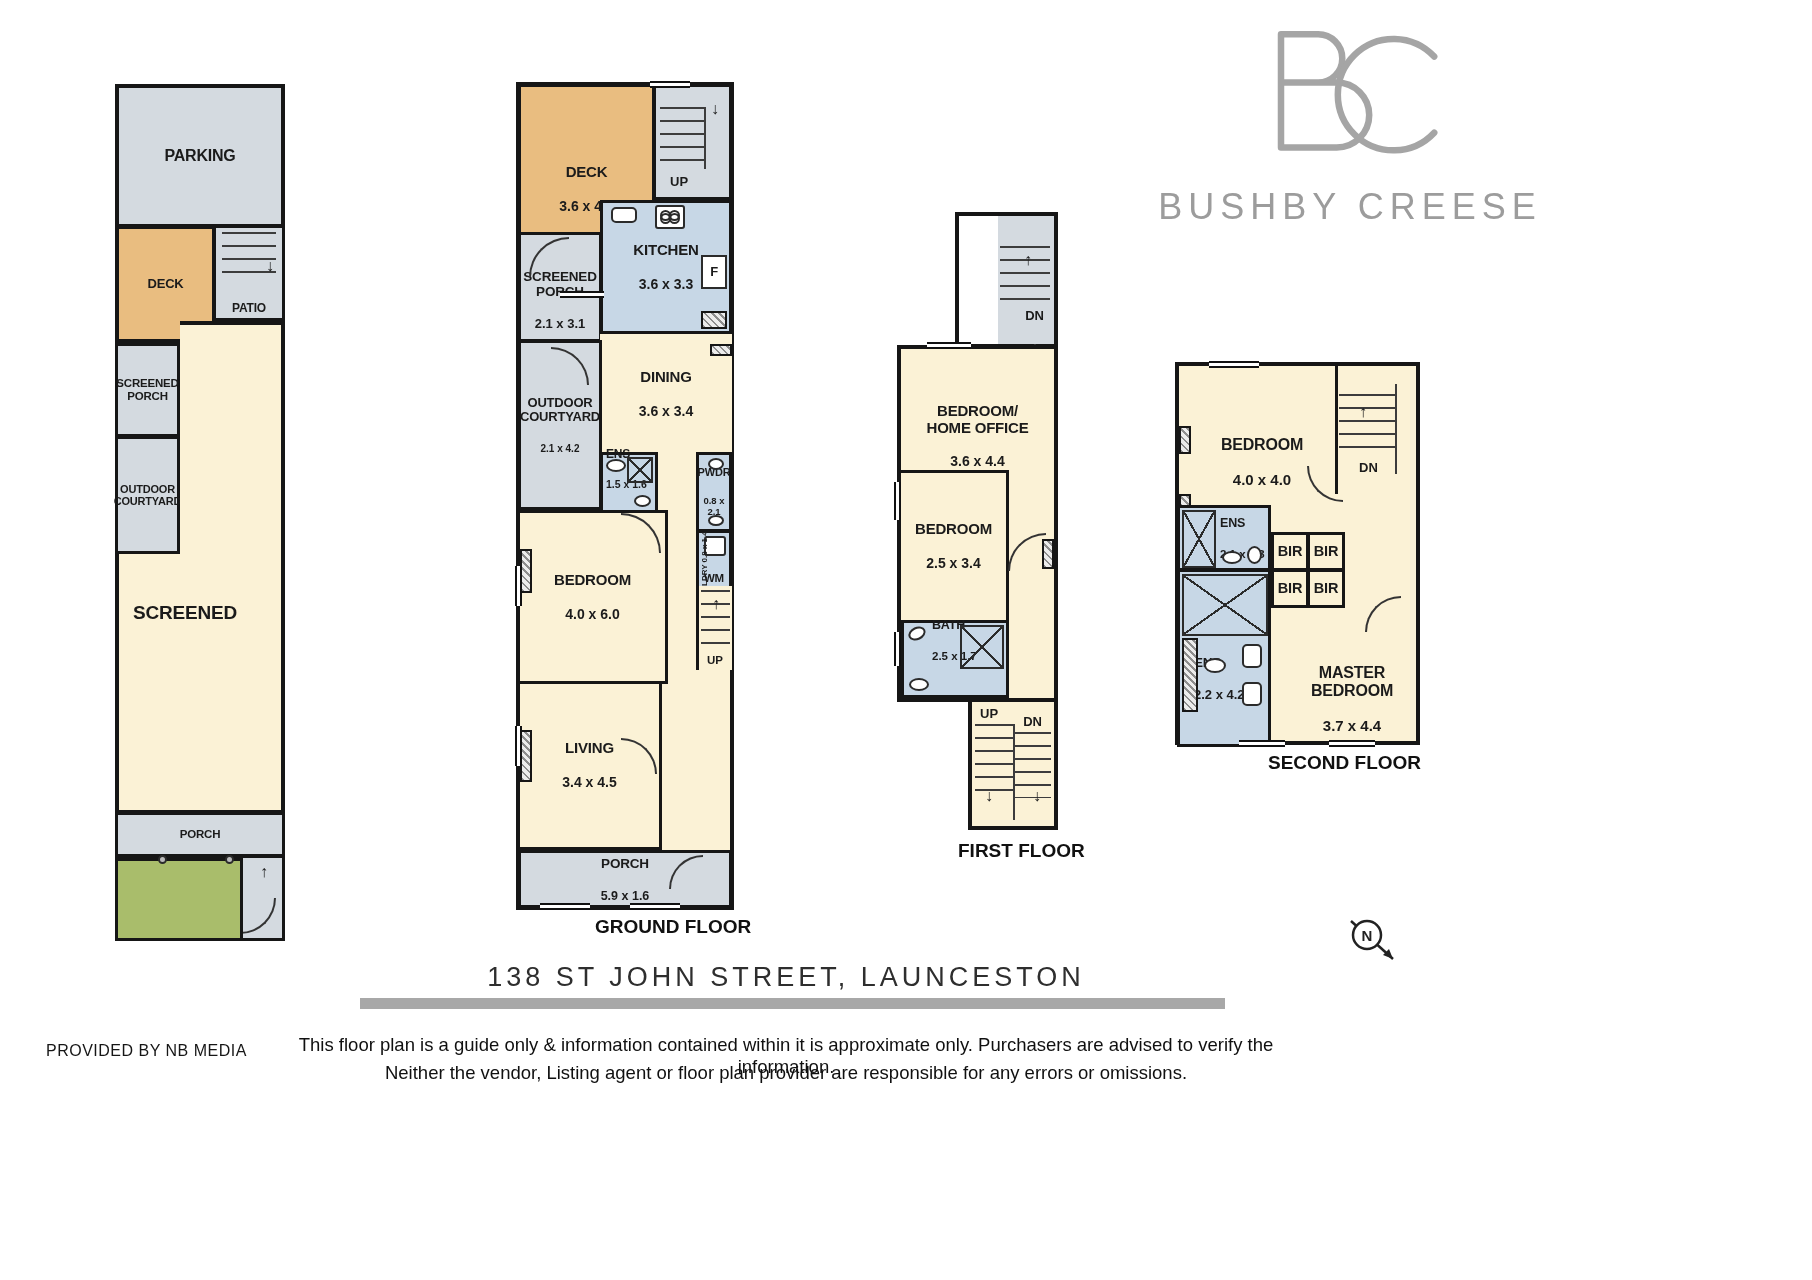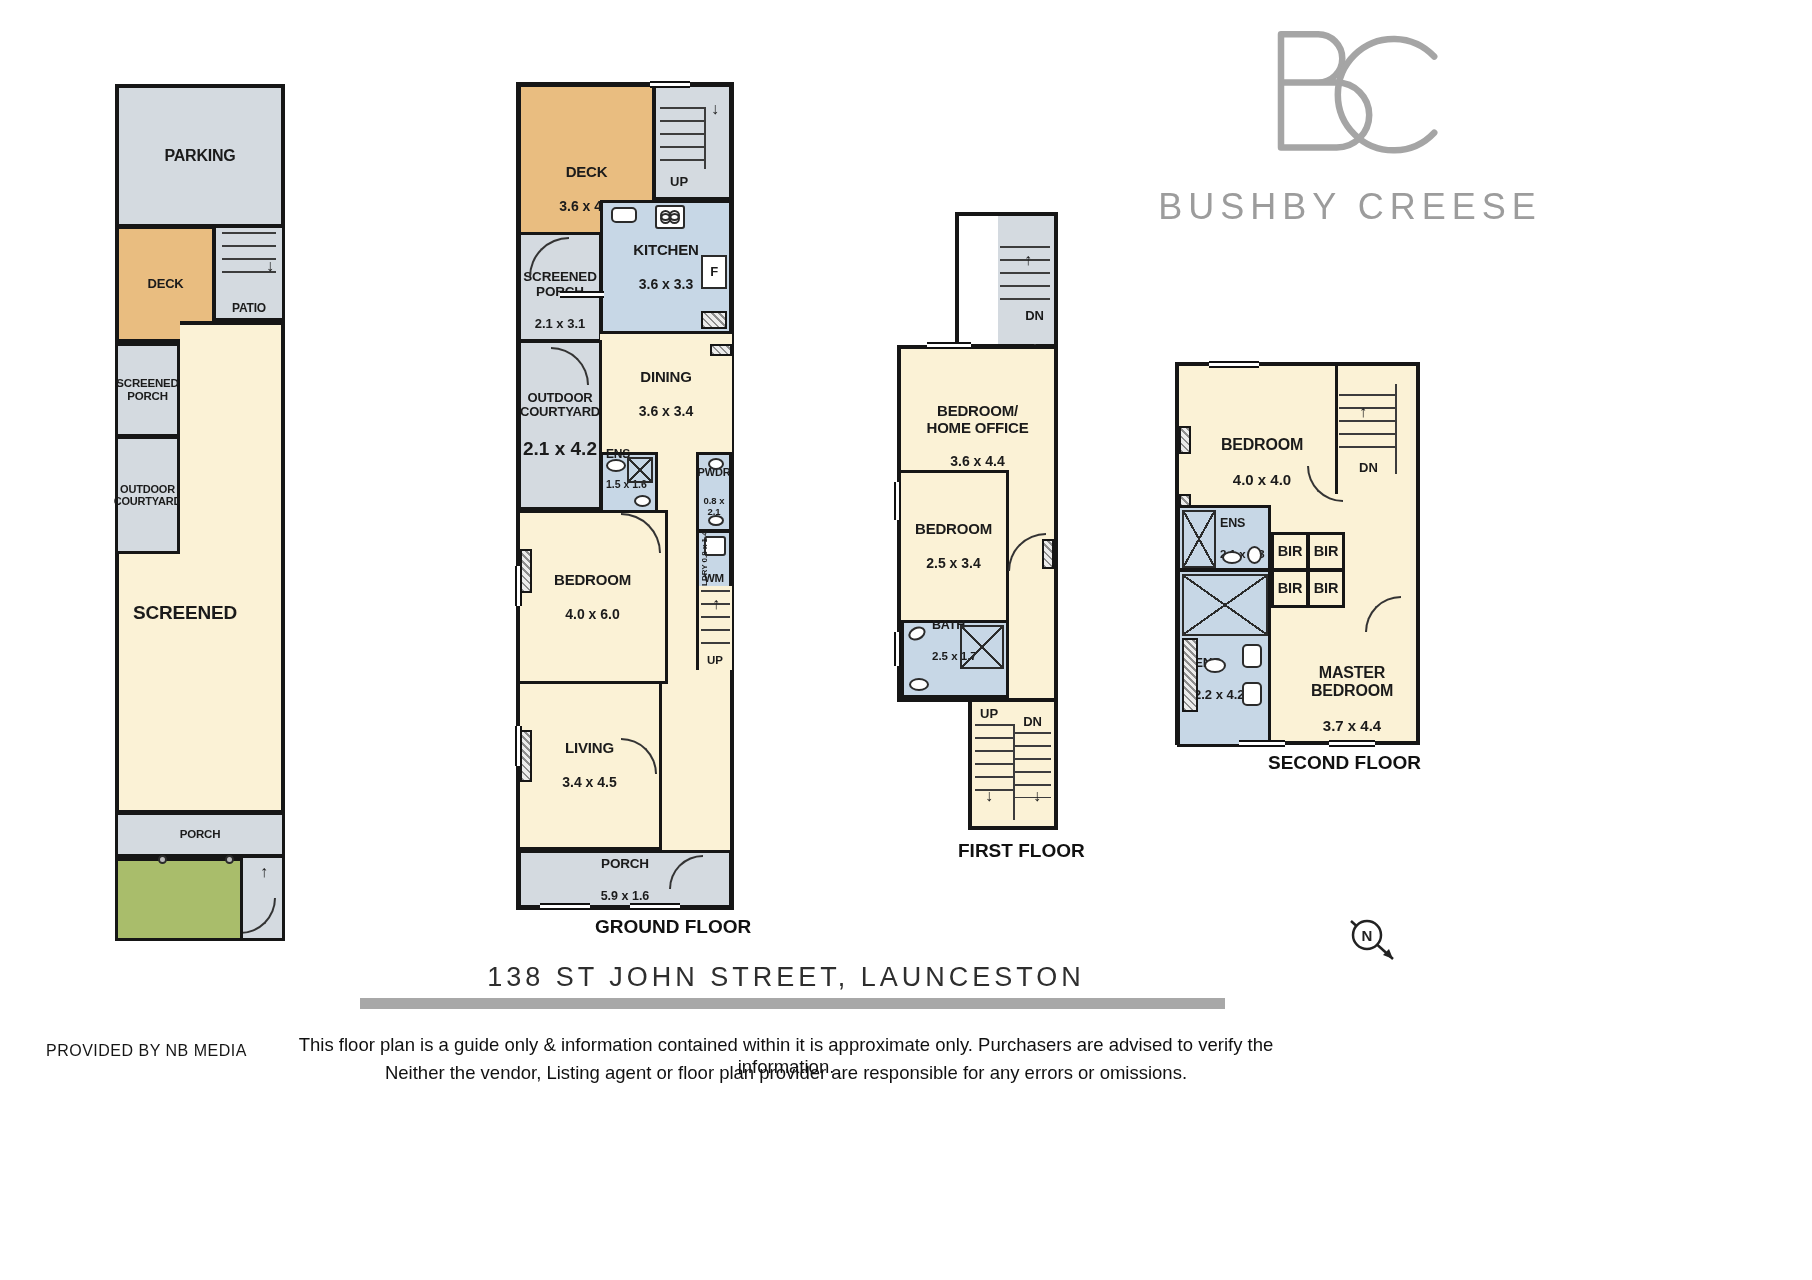--- a/index.html
+++ b/index.html
@@ -133,21 +133,21 @@
         <span class="dims">3.6 x 3.4</span>
       </span>
       <div class="hatch" style="right:0px;top:10px;width:22px;height:12px;"></div>
     </div>
 
     <div class="room gray" style="left:-2px;top:254px;width:84px;height:170px;">
       <div class="arc arc-tr" style="left:30px;top:4px;width:38px;height:38px;"></div>
       <span class="room-label">
         <span class="name" style="font-size:13px;">OUTDOOR
 COURTYARD</span>
-        <span class="dims" style="font-size:19px;">2.1 x 4.2</span>
+        <span class="dims" style="font-size:10px;">2.1 x 4.2</span>
       </span>
     </div>
 
     <div class="room blue" style="left:80px;top:366px;width:58px;height:62px;align-items:flex-end;justify-content:flex-start;">
       <div class="fixture round" style="left:3px;top:4px;width:20px;height:13px;"></div>
       <div class="shower" style="right:2px;top:2px;width:26px;height:26px;"></div>
       <div class="fixture round" style="right:4px;bottom:4px;width:17px;height:12px;"></div>
       <span class="room-label" style="margin:0 0 2px 3px;text-align:left;">
         <span class="name" style="font-size:12px;">ENS</span>
         <span class="dims" style="font-size:10.5px;">1.5 x 1.6</span>

